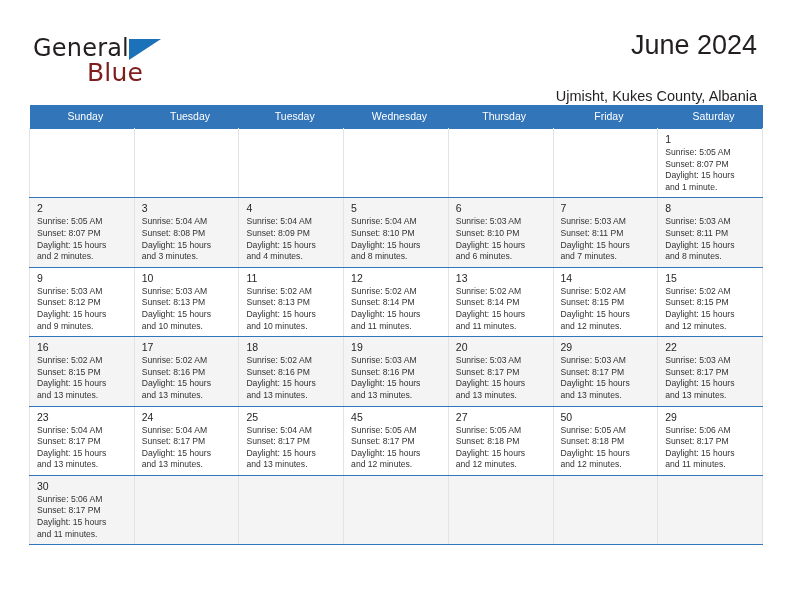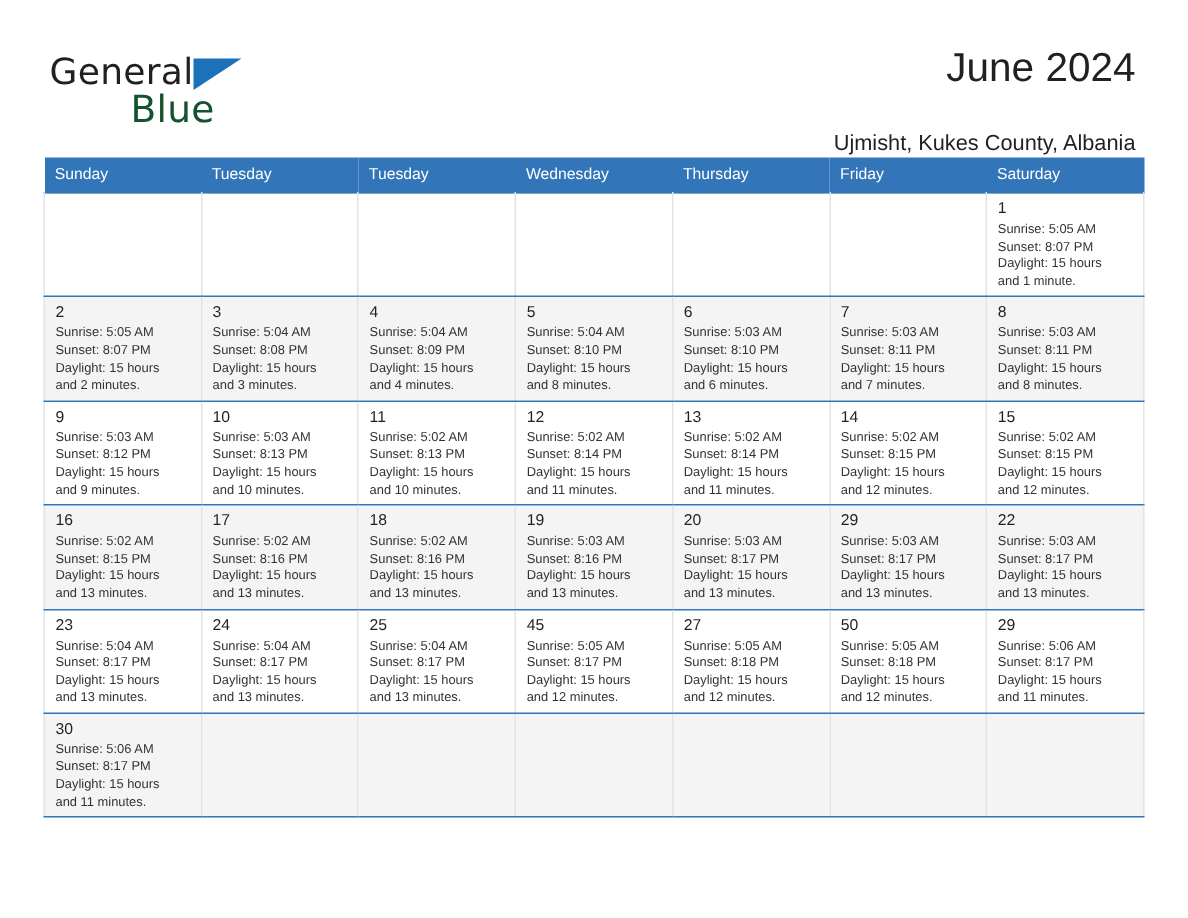--- a/index.html
+++ b/index.html
@@ -45,21 +45,21 @@
     color: #231f20;
     font-family: "DejaVu Sans", sans-serif;
     font-weight: 400;
   }
   .brand-blue {
     position: absolute;
     left: 54px;
     top: 24px;
     font-size: 25px;
     letter-spacing: 0.2px;
-    color: #14532d;
+    color: #7f1d1d;
     font-family: "DejaVu Sans", sans-serif;
     font-weight: 400;
   }
   .brand-flag {
     position: absolute;
     left: 96px;
     top: 5px;
     width: 0;
     height: 0;
     border-left: 32px solid #1b72b8;
@@ -97,21 +97,21 @@
     top: 105px;
     width: 734px;
     border-collapse: collapse;
     table-layout: fixed;
   }
   .calendar th {
     background: #3275b9;
     color: #ffffff;
     font-size: 10.5px;
     font-weight: 400;
-    text-align: left;
+    text-align: center;
     padding: 5px 0 6px 7px;
     border: none;
     font-family: "Liberation Sans", sans-serif;
   }
   .calendar td {
     vertical-align: top;
     height: 67px;
     padding: 0;
     border-top: 1px solid #3275b9;
     border-bottom: 1px solid #3275b9;

